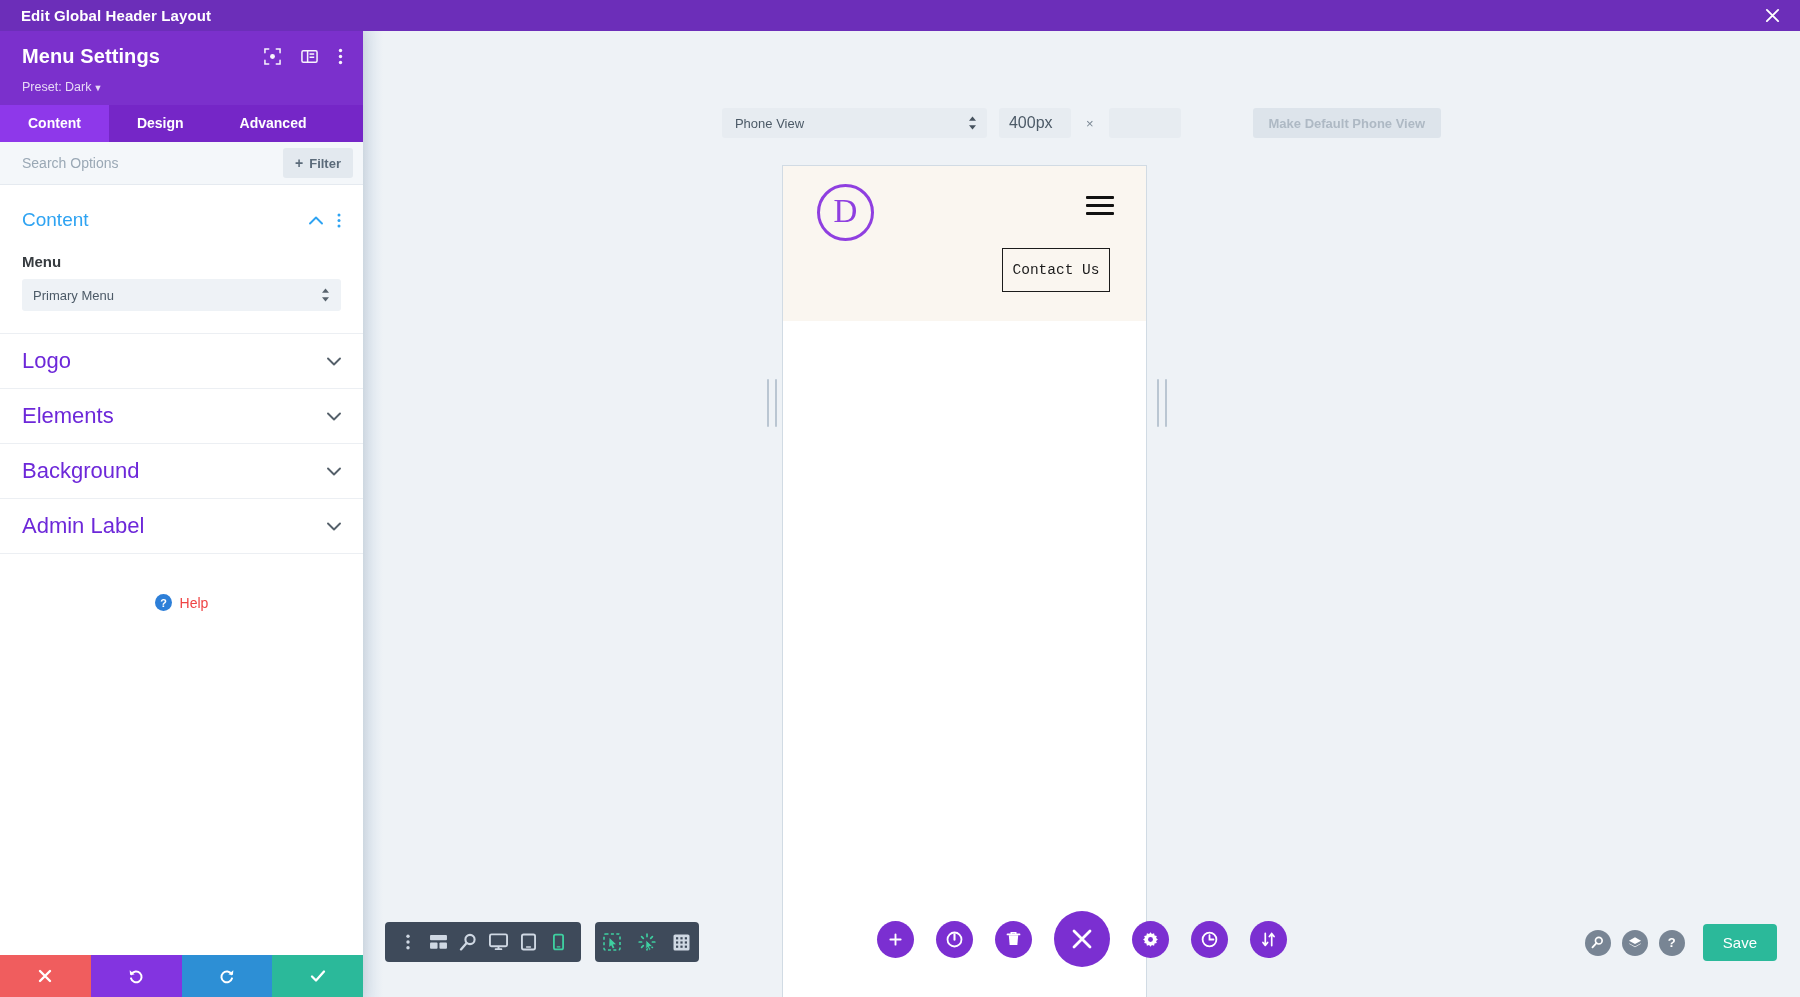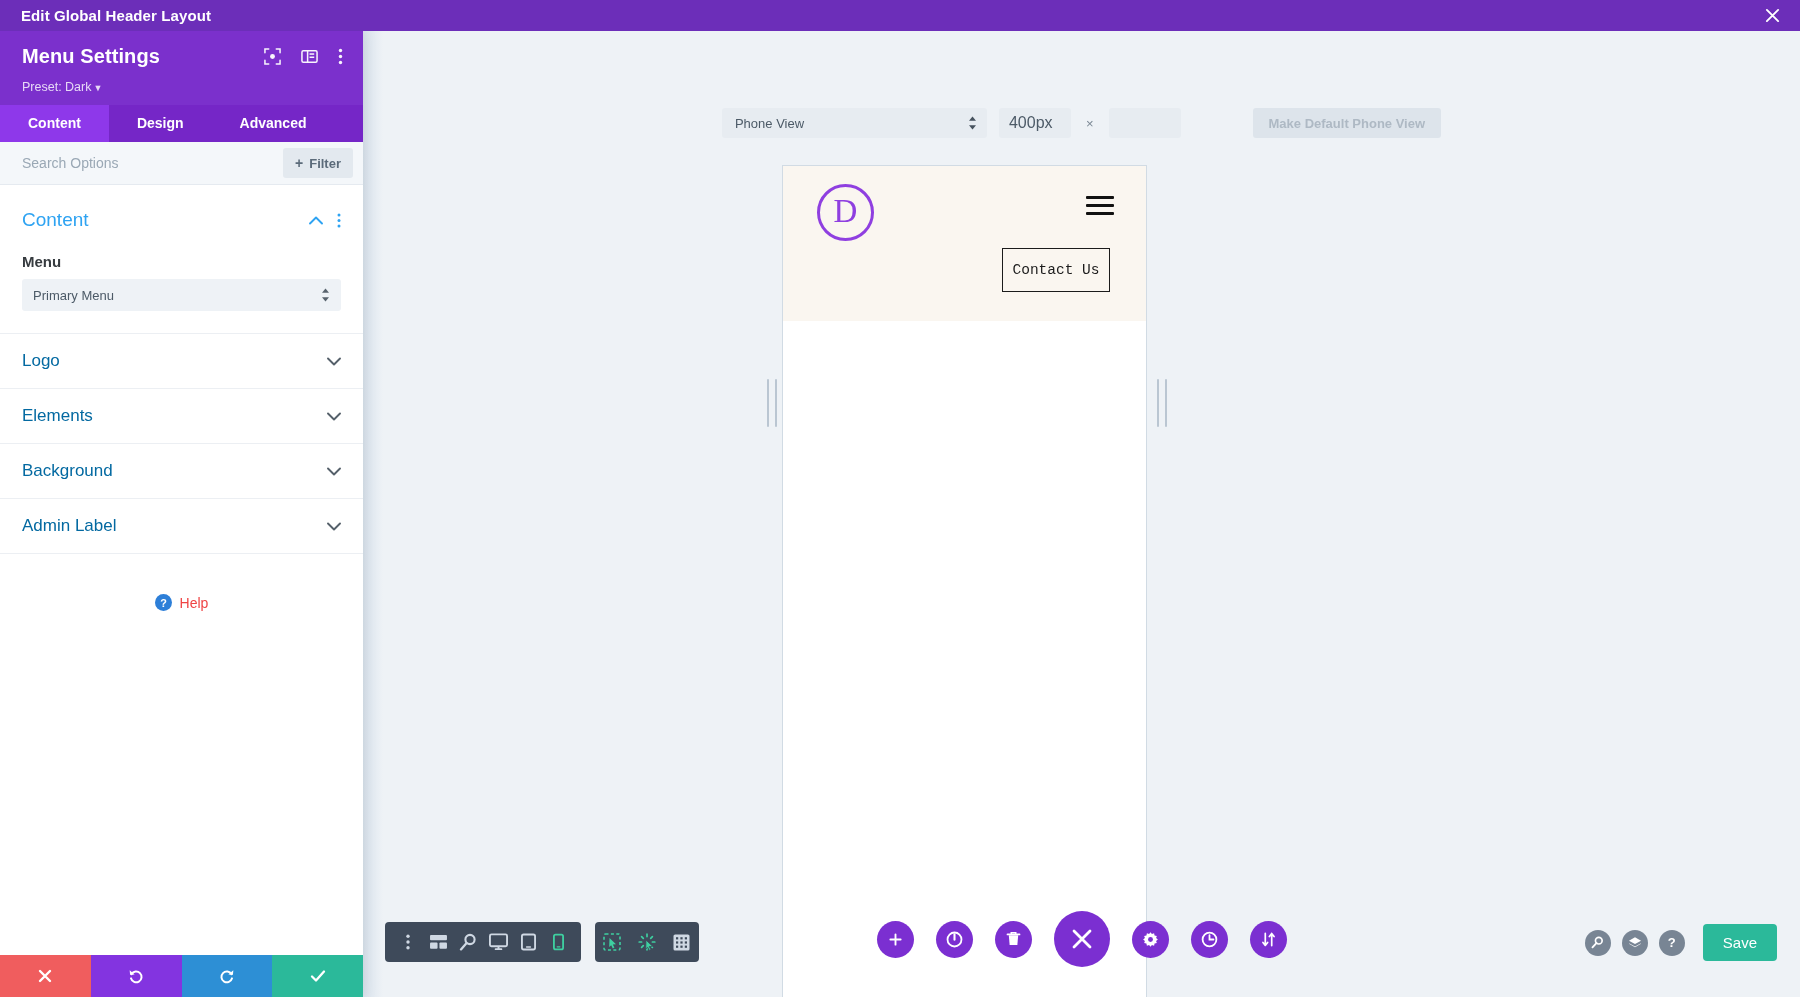--- a/index.html
+++ b/index.html
@@ -97,21 +97,21 @@
   }
   .select-arrows {
     position: absolute; right: 11px; top: 50%; transform: translateY(-50%);
     pointer-events: none; color: #58636d;
   }
 
   .acc-row {
     height: 55px; border-bottom: 1px solid #eceff3;
     display: flex; align-items: center; padding: 0 22px; cursor: pointer;
   }
-  .acc-title { flex: 1; font-size: 17px; color: #0369a1; font-weight: 400; }
+  .acc-title { flex: 1; font-size: 22px; color: #6d28d9; font-weight: 400; }
   .acc-chev { color: #55606a; display: flex; }
 
   .help-row {
     display: flex; align-items: center; justify-content: center; gap: 8px;
     margin-top: 40px; cursor: pointer;
   }
   .help-text { font-size: 14px; color: #ef4444; }
 
   .panel-foot { display: flex; height: 42px; }
   .panel-foot div {

